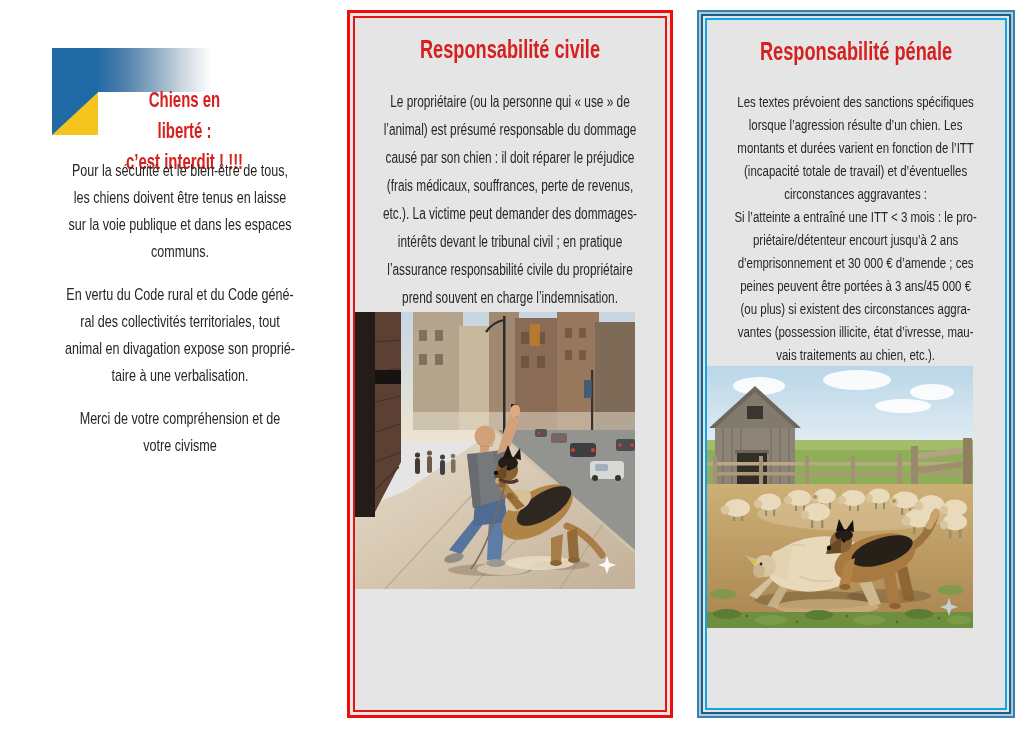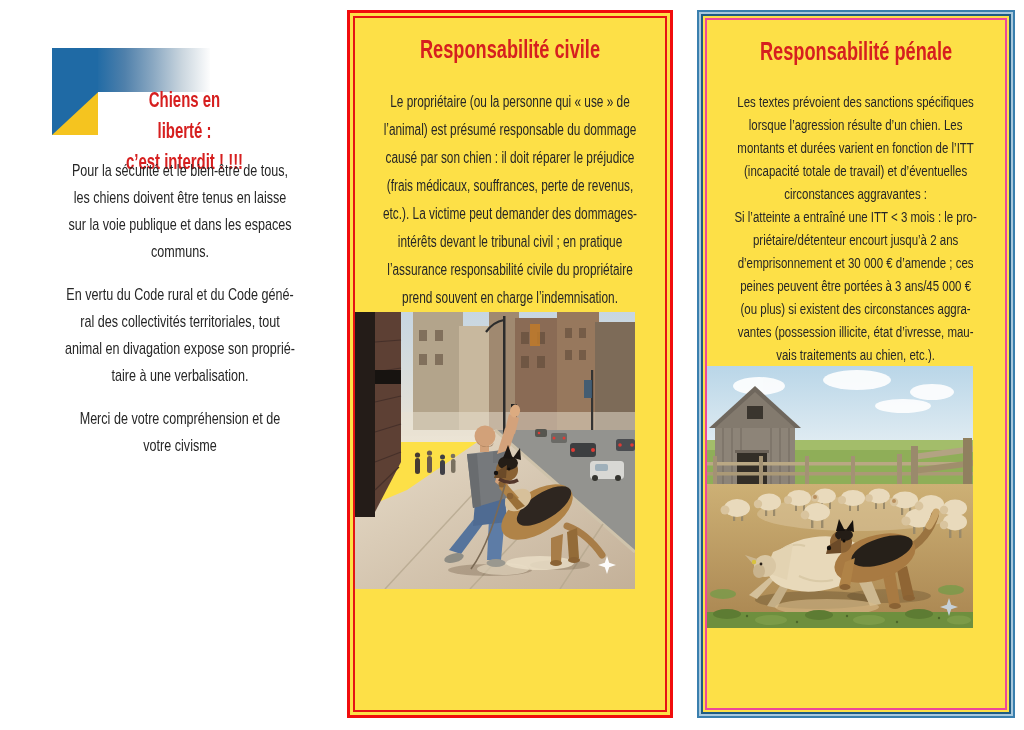--- a/index.html
+++ b/index.html
@@ -21,26 +21,26 @@
     font-size:22px;line-height:31px;font-weight:bold;color:#d61f1f;text-align:center;
     white-space:pre-line;transform:scaleX(0.68);transform-origin:50% 0;
   }
   .left-body{position:absolute;left:0;top:157px;}
   .left-body p{margin:0 0 16px;font-size:17px;line-height:27px;text-align:center;white-space:pre-line;}
 
   
   .cwide{width:140%;margin-left:-20%;transform:scaleX(0.74);transform-origin:50% 0;}
 
   
-  .panel{position:absolute;top:10px;height:708px;background:#fde047;box-sizing:border-box;}
+  .panel{position:absolute;top:10px;height:708px;background:#e5e5e5;box-sizing:border-box;}
   .red-panel{left:347px;width:326px;border:3px solid #f10d0d;}
   .red-inner{position:absolute;inset:3px;border:2px solid #e51414;}
   .blue-panel{left:697px;width:318px;border:2px solid #3a7fae;
     box-shadow:inset 0 0 0 2px #a9c9dd, inset 0 0 0 4px #1f5c84;}
-  .blue-inner{position:absolute;inset:6px;border:2px solid #ec4899;}
+  .blue-inner{position:absolute;inset:6px;border:2px solid #0ea5e9;}
   .panel-inner{overflow:hidden;}
   .panel-title{
     margin:14px 0 0;font-size:26px;line-height:34px;font-weight:bold;color:#d61f1f;
     text-align:center;transform:scaleX(0.7);transform-origin:50% 0;white-space:nowrap;
   }
   .panel-body{text-align:center;white-space:pre-line;}
   .mid-body{margin-top:22px;font-size:16px;line-height:28px;}
   .right-body{margin-top:22px;font-size:15.5px;line-height:23px;}
   figure.photo{margin:0;padding:0;}
   .street-fig{width:280px;margin:20px auto 0;}

